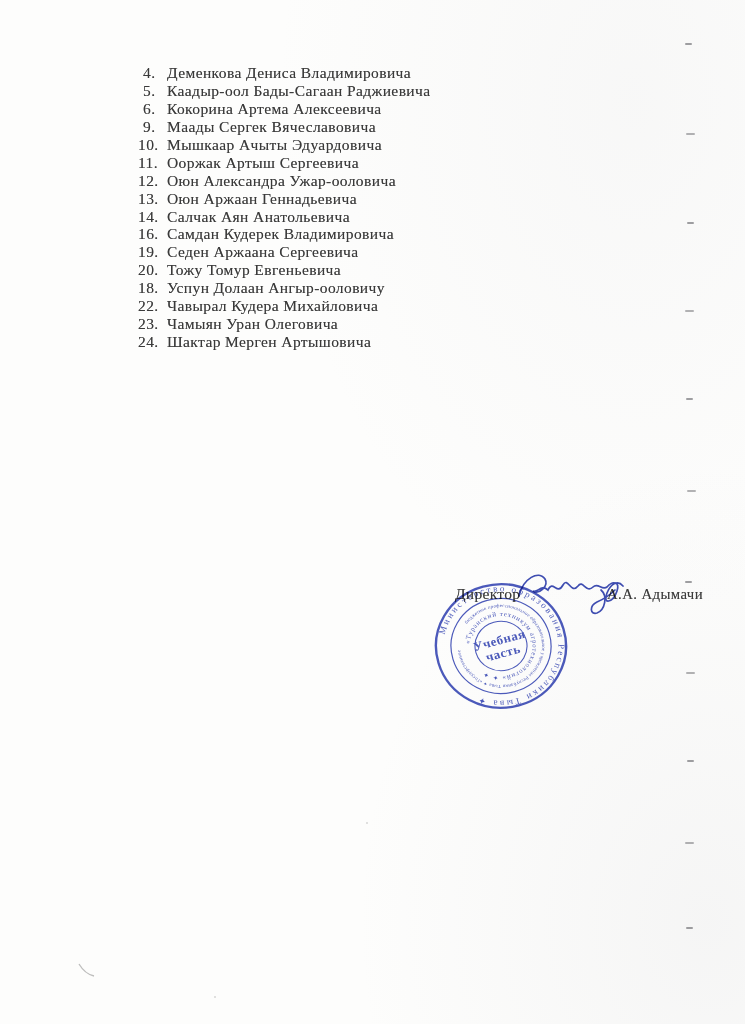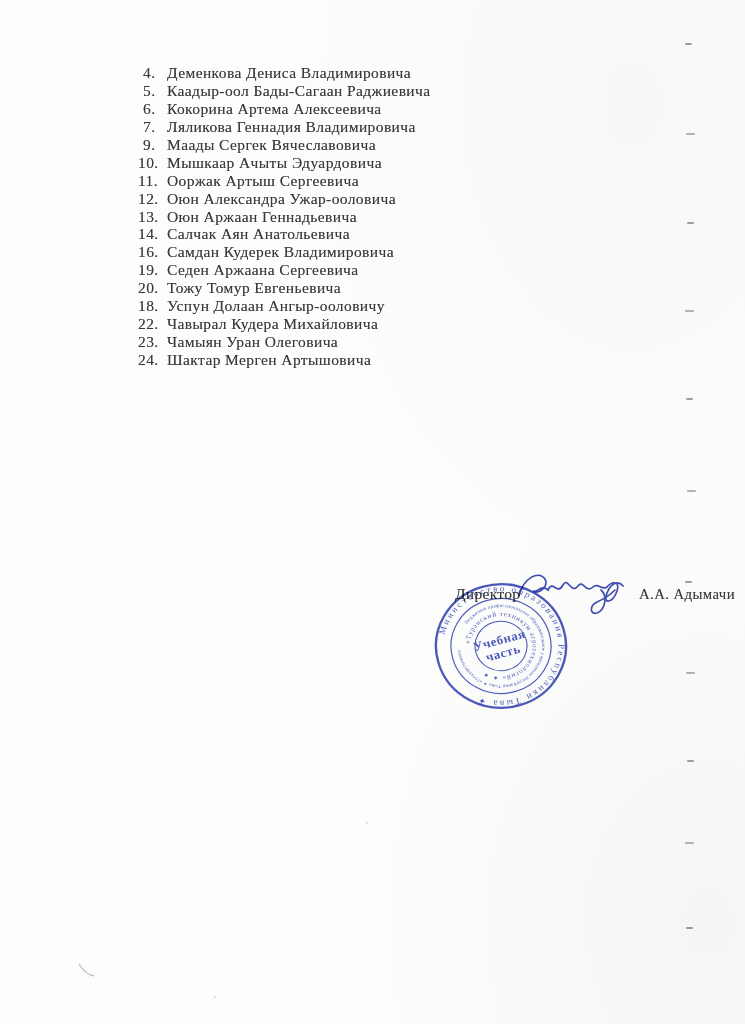--- a/index.html
+++ b/index.html
@@ -21,40 +21,39 @@
     color:#3a3a3a;font-size:15.5px;letter-spacing:0.4px;
     text-shadow:0 0 0.6px rgba(64,64,64,0.55);
   }
   .row{height:17.95px;line-height:17.95px;white-space:nowrap;}
   .num{display:inline-block;width:29px;vertical-align:top;}
   .num.single{padding-left:5px;width:24px;}
   
   .sig-line{position:absolute;top:585px;left:455px;color:#3c3c3c;font-size:15.5px;
     letter-spacing:0.3px;text-shadow:0 0 0.6px rgba(64,64,64,0.5);}
   .sig-name{position:absolute;top:586px;left:607px;color:#3c3c3c;font-size:14.8px;
-    letter-spacing:0.4px;text-shadow:0 0 0.6px rgba(64,64,64,0.5);white-space:nowrap;margin-left:32px;}
+    letter-spacing:0.4px;text-shadow:0 0 0.6px rgba(64,64,64,0.5);white-space:nowrap;}
   .sig-svg{position:absolute;left:505px;top:566px;mix-blend-mode:multiply;filter:blur(0.2px);}
   
   .stamp-svg{position:absolute;left:391px;top:536px;mix-blend-mode:multiply;filter:blur(0.35px);opacity:0.95;}
   .stamp-svg text{font-family:"Liberation Serif","DejaVu Serif",serif;}
   
   .dash{position:absolute;height:2.2px;border-radius:1px;background:rgba(72,72,78,0.55);}
   .tick-svg{position:absolute;left:76px;top:960px;}
   .speck{position:absolute;width:2px;height:2px;border-radius:50%;background:rgba(120,120,120,0.28);}
 </style>
 </head>
 <body>
 
 <div class="page">
 
   <div class="list">
       <div class="row"><span class="num single">4.</span><span>Деменкова Дениса Владимировича</span></div>
       <div class="row"><span class="num single">5.</span><span>Каадыр-оол Бады-Сагаан Раджиевича</span></div>
       <div class="row"><span class="num single">6.</span><span>Кокорина Артема Алексеевича</span></div>
-      <div class="row"><span class="num single">7.</span><span>Ляликова Геннадия Владимировича</span></div>
       <div class="row"><span class="num single">9.</span><span>Маады Сергек Вячеславовича</span></div>
       <div class="row"><span class="num">10.</span><span>Мышкаар Ачыты Эдуардовича</span></div>
       <div class="row"><span class="num">11.</span><span>Ооржак Артыш Сергеевича</span></div>
       <div class="row"><span class="num">12.</span><span>Оюн Александра Ужар-ооловича</span></div>
       <div class="row"><span class="num">13.</span><span>Оюн Аржаан Геннадьевича</span></div>
       <div class="row"><span class="num">14.</span><span>Салчак Аян Анатольевича</span></div>
       <div class="row"><span class="num">16.</span><span>Самдан Кудерек Владимировича</span></div>
       <div class="row"><span class="num">19.</span><span>Седен Аржаана Сергеевича</span></div>
       <div class="row"><span class="num">20.</span><span>Тожу Томур Евгеньевича</span></div>
       <div class="row"><span class="num">18.</span><span>Успун Долаан Ангыр-ооловичу</span></div>

